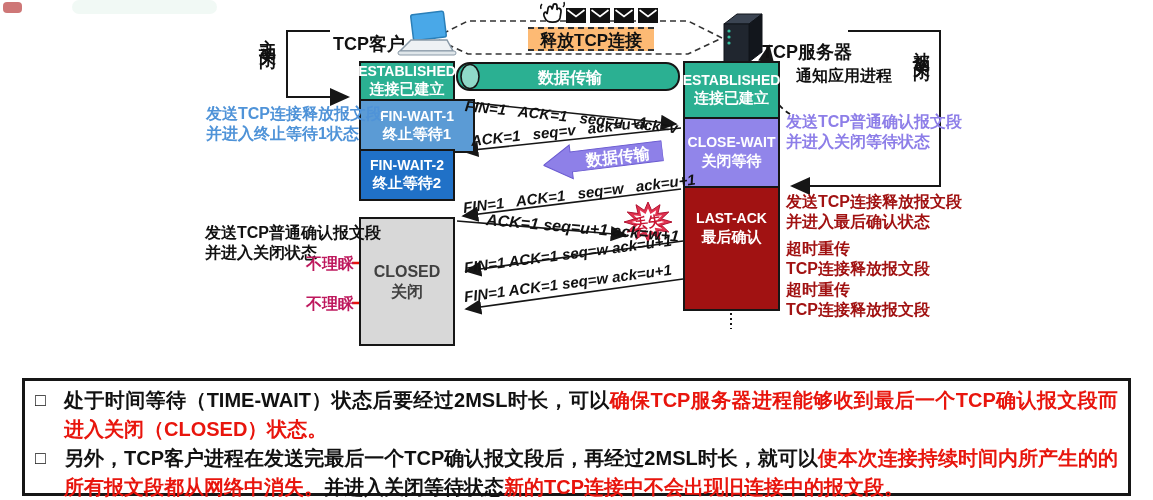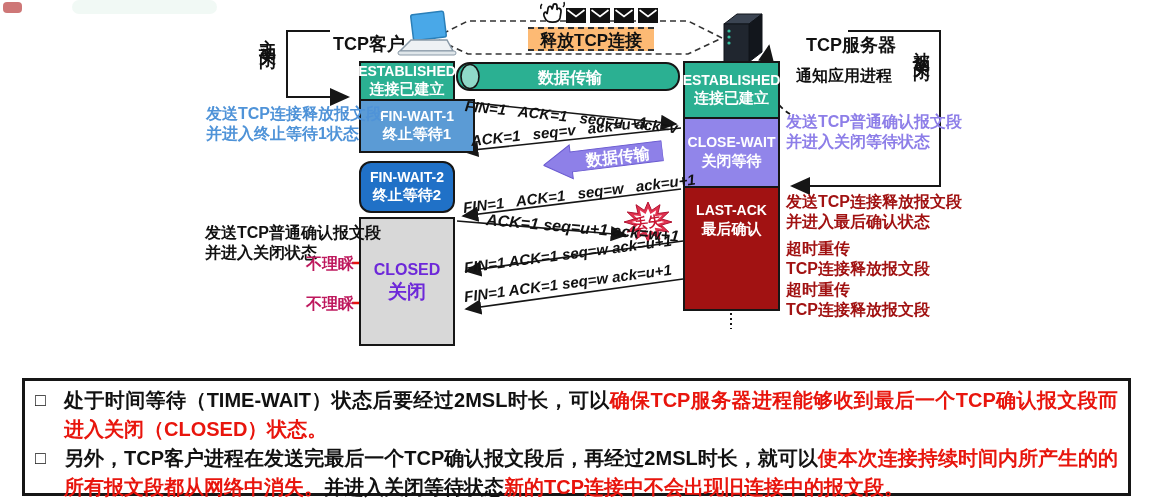--- a/index.html
+++ b/index.html
@@ -124,50 +124,50 @@
 
     <g>
       <polygon points="672,222 661.5,225.1 668.8,232 657.9,230.5 660,239.3 651.6,233.6 648,242 644.4,233.6 636,239.3 638.1,230.5 627.2,232 634.5,225.1 624,222 634.5,218.9 627.2,212 638.1,213.5 636,204.7 644.4,210.4 648,202 651.6,210.4 660,204.7 657.9,213.5 668.8,212 661.5,218.9" fill="#e23350" stroke="#b01030" stroke-width="1"></polygon>
       <polygon points="672,222 661.5,225.1 668.8,232 657.9,230.5 660,239.3 651.6,233.6 648,242 644.4,233.6 636,239.3 638.1,230.5 627.2,232 634.5,225.1 624,222 634.5,218.9 627.2,212 638.1,213.5 636,204.7 644.4,210.4 648,202 651.6,210.4 660,204.7 657.9,213.5 668.8,212 661.5,218.9" fill="#ffffff" transform="translate(648 222) scale(0.68) translate(-648 -222)"></polygon>
     </g>
   </svg>
 
   <div class="abs vtext" style="left:256px;top:26px;">主动关闭</div>
   <div class="abs toplabel" style="left:333px;top:32px;">TCP客户</div>
   <div class="abs release-box" style="left:528px;top:27px;width:126px;height:24px;">释放TCP连接</div>
-  <div class="abs toplabel" style="left:762px;top:33px;padding-left:44px;">TCP服务器</div>
+  <div class="abs toplabel" style="left:762px;top:40px;">TCP服务器</div>
   <div class="abs vtext" style="left:910px;top:38px;">被动关闭</div>
   <div class="abs ann black-ann" style="left:796px;top:66px;">通知应用进程</div>
 
   <div class="abs state white" style="left:359px;top:61px;width:96px;height:40px;background:#2bb092;">
     <span class="st-en">ESTABLISHED</span>
     <span class="st-zh">连接已建立</span>
   </div>
   <div class="abs state white" style="left:359px;top:99px;width:116px;height:54px;background:#5b9bd5;">
     <span class="st-en">FIN-WAIT-1</span>
     <span class="st-zh">终止等待1</span>
   </div>
-  <div class="abs state white" style="left:359px;top:161px;width:96px;height:52px;background:#2071c7;border-radius:12px;">
+  <div class="abs state white" style="left:359px;top:149px;width:96px;height:52px;background:#2071c7;">
     <span class="st-en">FIN-WAIT-2</span>
     <span class="st-zh">终止等待2</span>
   </div>
-  <div class="abs state" style="left:359px;top:217px;width:96px;height:129px;background:#d8d8d8;color:#6d28d9;">
+  <div class="abs state" style="left:359px;top:217px;width:96px;height:129px;background:#d8d8d8;color:#404040;">
     <span class="st-en" style="font-size:16px;">CLOSED</span>
-    <span class="st-zh" style="font-size:19px;">关闭</span>
+    <span class="st-zh" style="font-size:16px;">关闭</span>
   </div>
 
   <div class="abs state white" style="left:683px;top:61px;width:97px;height:58px;background:#2bb092;">
     <span class="st-en">ESTABLISHED</span>
     <span class="st-zh">连接已建立</span>
   </div>
   <div class="abs state white" style="left:683px;top:117px;width:97px;height:71px;background:#9185ea;">
     <span class="st-en">CLOSE-WAIT</span>
     <span class="st-zh">关闭等待</span>
   </div>
-  <div class="abs state white" style="left:683px;top:186px;width:97px;height:125px;background:#a11212;justify-content:flex-start;padding-top:14px;">
+  <div class="abs state white" style="left:683px;top:186px;width:97px;height:125px;background:#a11212;justify-content:flex-start;padding-top:22px;">
     <span class="st-en">LAST-ACK</span>
     <span class="st-zh">最后确认</span>
   </div>
 
   <div class="abs cyl-text" style="left:470px;top:68px;width:200px;">数据传输</div>
 
   <div class="abs" style="left:543px;top:139px;width:120px;height:38px;transform:rotate(-7deg);">
     <svg width="120" height="38" viewBox="0 0 120 38">
       <polygon points="0,19 28,2 28,9 120,9 120,29 28,29 28,36" fill="#8e80e8" stroke="#6a5ad0" stroke-width="1"></polygon>
     </svg>

